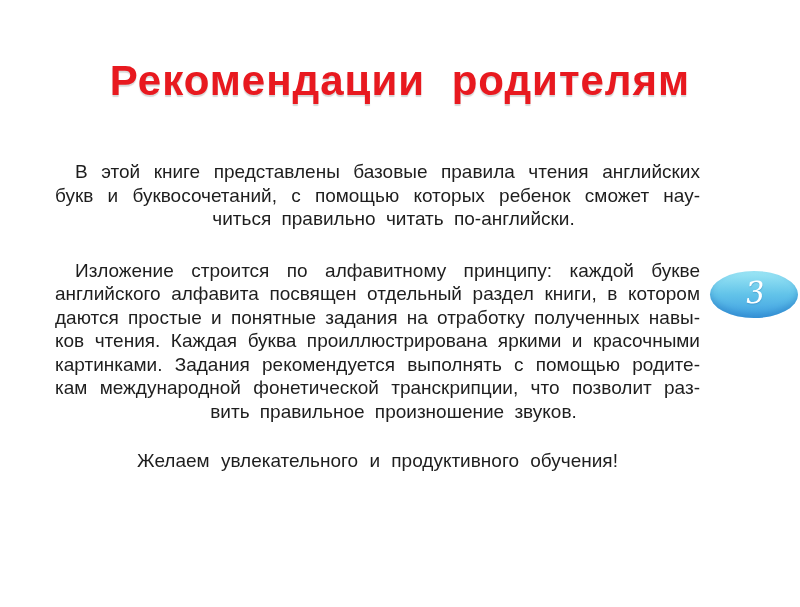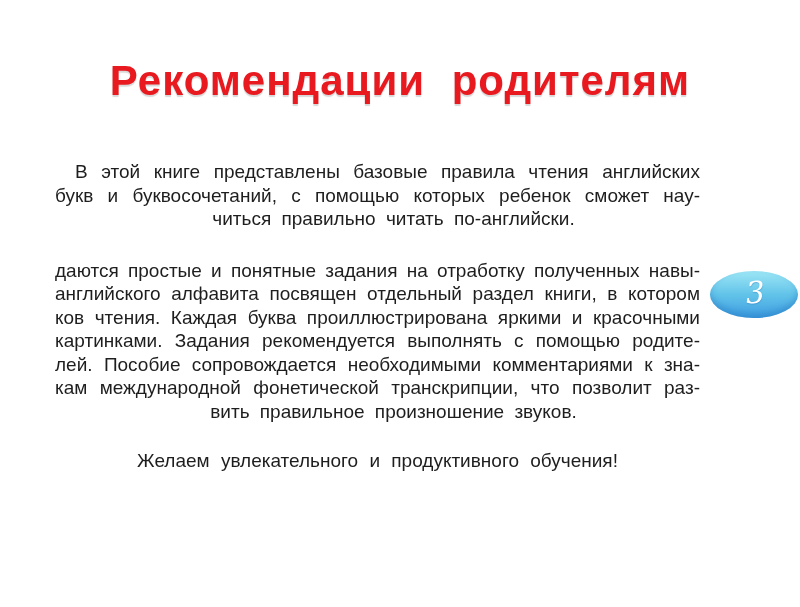--- a/index.html
+++ b/index.html
@@ -107,25 +107,25 @@
   <div class="textcol">
 
 
     <div class="para">
       <div class="jline indent">В этой книге представлены базовые правила чтения английских</div>
       <div class="jline">букв и буквосочетаний, с помощью которых ребенок сможет нау-</div>
       <div class="lline">читься правильно читать по-английски.</div>
     </div>
 
     <div class="para">
+      <div class="jline indent">Изложение строится по алфавитному принципу: каждой букве</div>
+      <div class="jline">английского алфавита посвящен отдельный раздел книги, в котором</div>
       <div class="jline">даются простые и понятные задания на отработку полученных навы-</div>
-      <div class="jline">английского алфавита посвящен отдельный раздел книги, в котором</div>
       <div class="jline">ков чтения. Каждая буква проиллюстрирована яркими и красочными</div>
       <div class="jline">картинками. Задания рекомендуется выполнять с помощью родите-</div>
-      <div class="jline">лей. Пособие сопровождается необходимыми комментариями к зна-</div>
       <div class="jline">кам международной фонетической транскрипции, что позволит раз-</div>
       <div class="lline">вить правильное произношение звуков.</div>
     </div>
 
     <p class="closing">Желаем увлекательного и продуктивного обучения!</p>
 
   </div>
 
   <div class="badge">
     <span class="badge-num">3</span>

